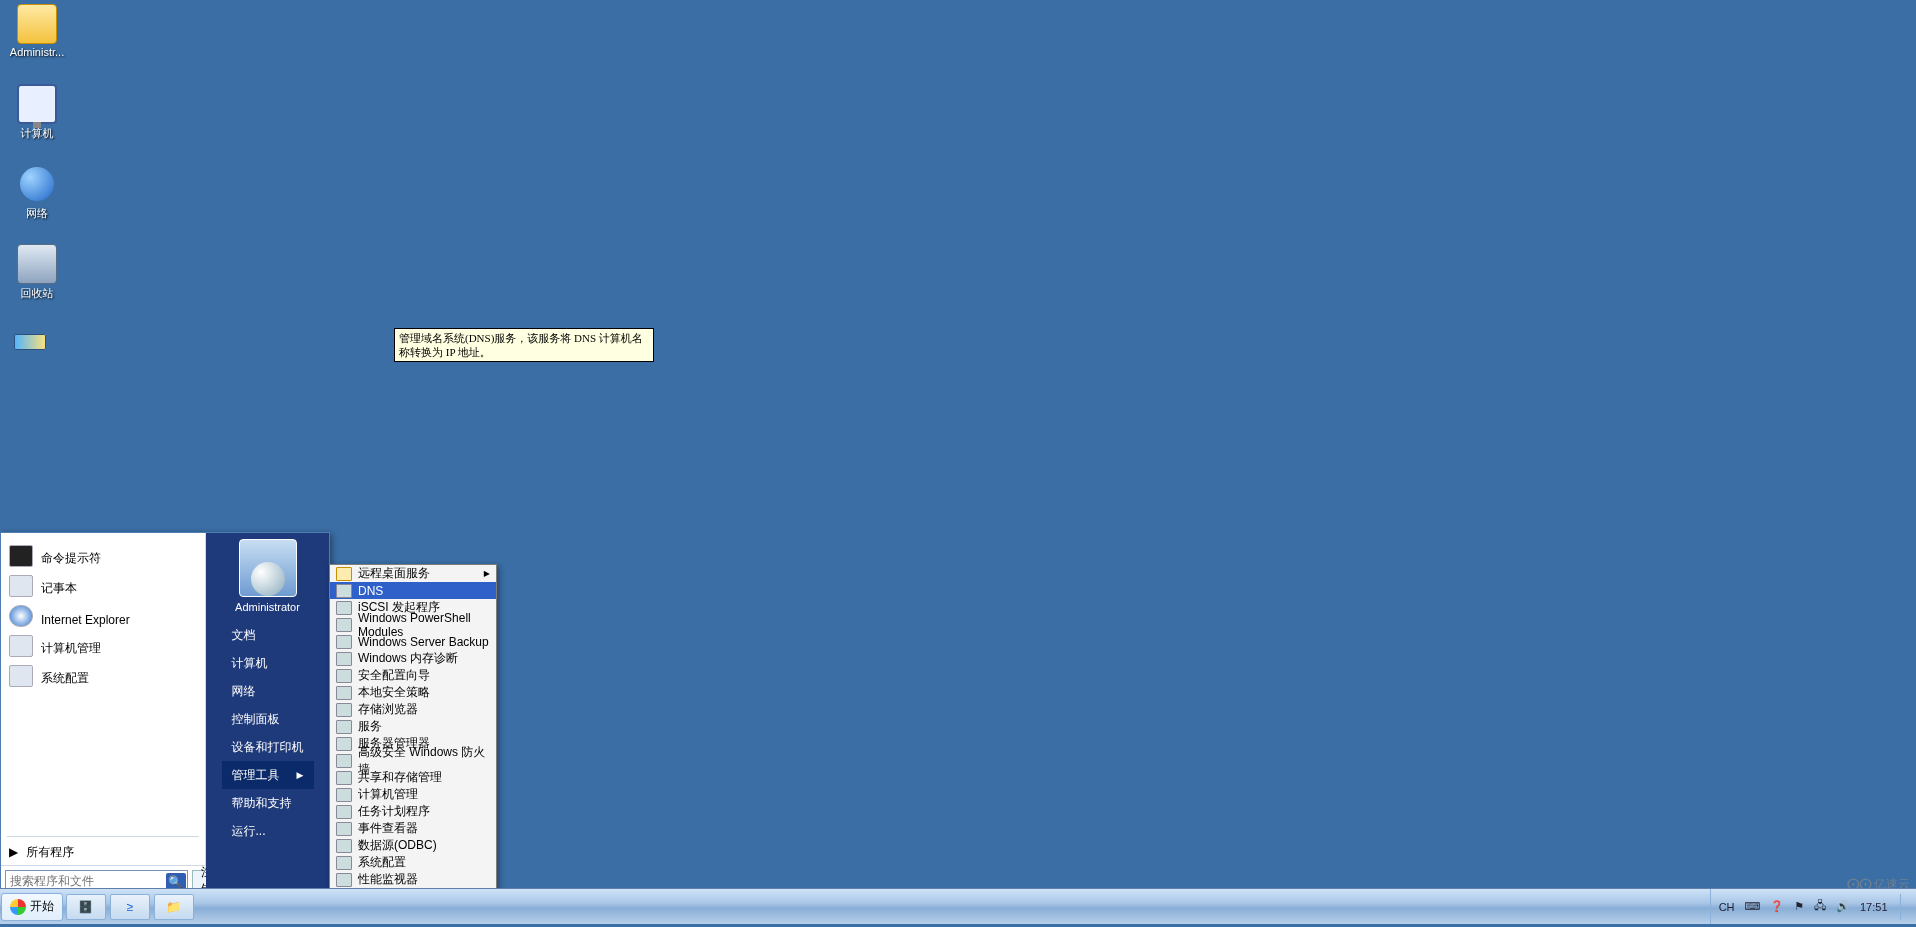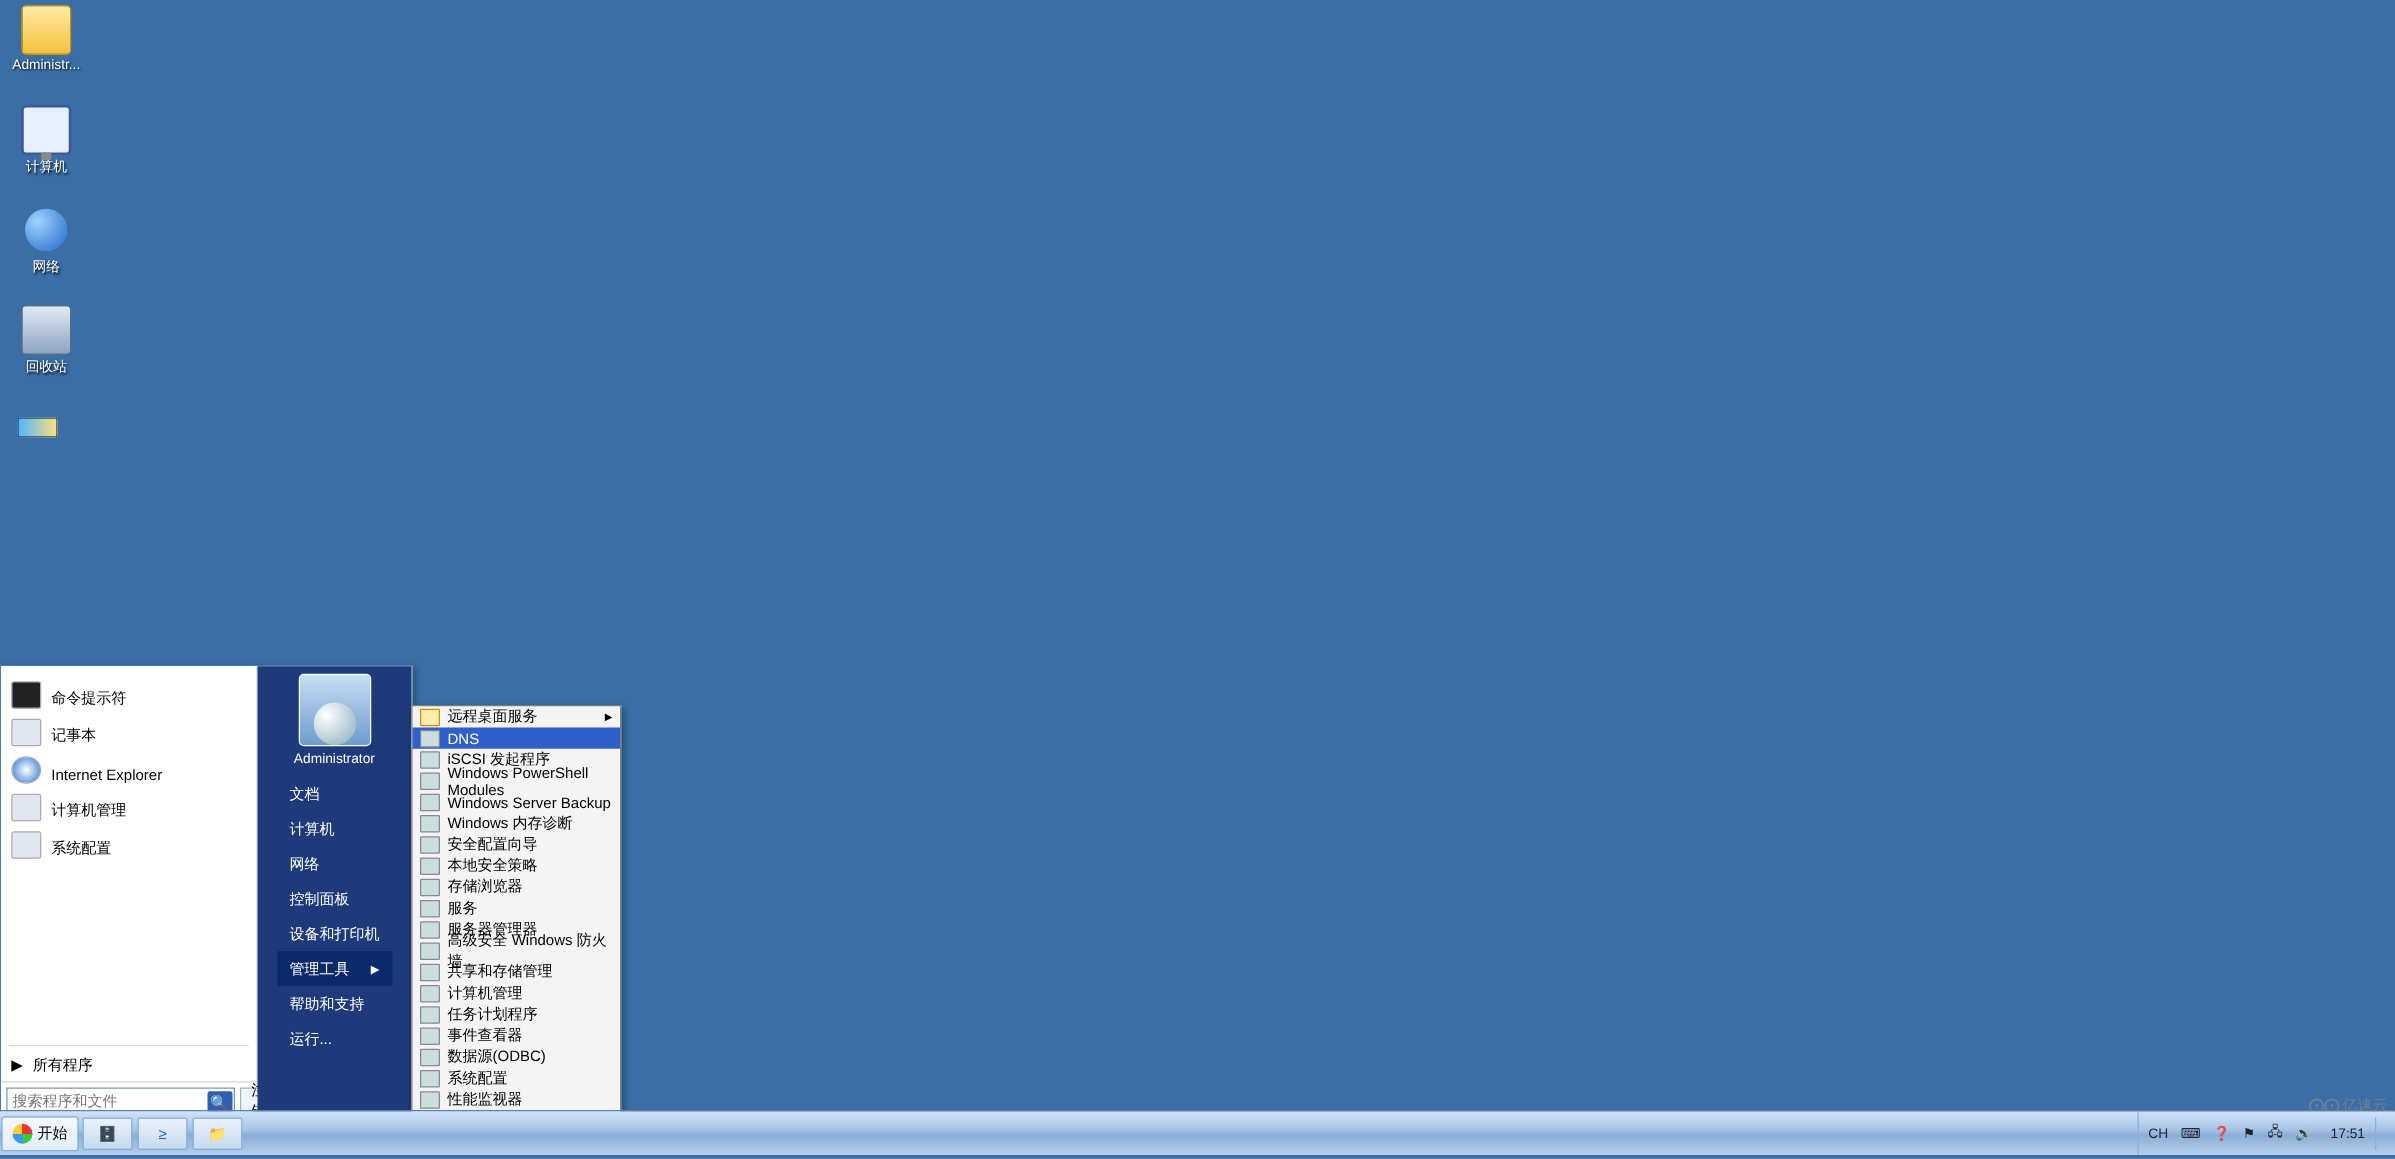--- a/index.html
+++ b/index.html
@@ -25,21 +25,21 @@
 #start-btn { height:28px; padding:0 8px; margin:1px; display:flex; align-items:center; gap:4px;
   background:linear-gradient(#f2f8ff,#e1eefb); border:1px solid #8bb0d9; border-radius:3px; cursor:pointer; }
 #start-btn .orb { width:16px; height:16px; border-radius:50%;
   background:conic-gradient(#e33 0 25%, #3c3 0 50%, #39f 0 75%, #fc3 0); }
 .tb-btn { height:26px; width:40px; margin:0 2px;
   background:linear-gradient(#eaf2fb,#c6daf0); border:1px solid #8bb0d9; border-radius:2px; cursor:pointer;
   display:flex; align-items:center; justify-content:center; font-size:14px; }
 #tray { margin-left:auto; display:flex; align-items:center; gap:6px; padding:0 6px; height:100%;
   border-left:1px solid #8bb0d9; }
 .tray-item { font-size:11px; color:#223; padding:0 2px; }
-#clock { min-width:36px; text-align:right; }
+#clock { min-width:36px; text-align:left; }
 
 
 #start-menu { position:absolute; left:0; bottom:30px; width:330px; height:365px;
   background:#fff; border:1px solid #4f7db3; box-shadow:2px 2px 6px rgba(0,0,0,.4);
   display:flex; }
 #sm-left { width:205px; background:#fff; border-right:1px solid #d0d8e2; display:flex; flex-direction:column; }
 #sm-prog-list { flex:1; padding:4px 0; }
 .sm-prog { height:30px; display:flex; align-items:flex-end; gap:8px; padding:0 8px; cursor:pointer; }
 .sm-prog .pi { width:24px; height:22px; background:#dfe6f0; border:1px solid #aab; border-radius:2px; flex:none; }
 #sm-divider { height:1px; background:#d0d8e2; margin:2px 6px; }
@@ -267,20 +267,21 @@
       <div class="sub-item">
         <div class="si"></div>
         <span>性能监视器</span>
       </div>
       <div class="sub-item">
         <div class="si"></div>
         <span>组件服务</span>
       </div>
     </div>
 
+  <div id="tooltip" style="left:394px; top:328px">管理域名系统(DNS)服务，该服务将 DNS 计算机名称转换为 IP 地址。</div>
 
   <div id="watermark">
       <span class="dots">⊙⊙</span>
       <span>亿速云</span>
     </div>
 </div>
 
 <div id="taskbar">
   <div id="start-btn">
     <div class="orb"></div>

